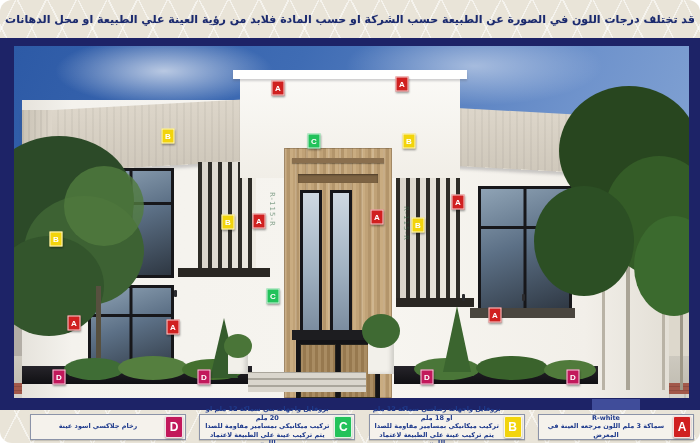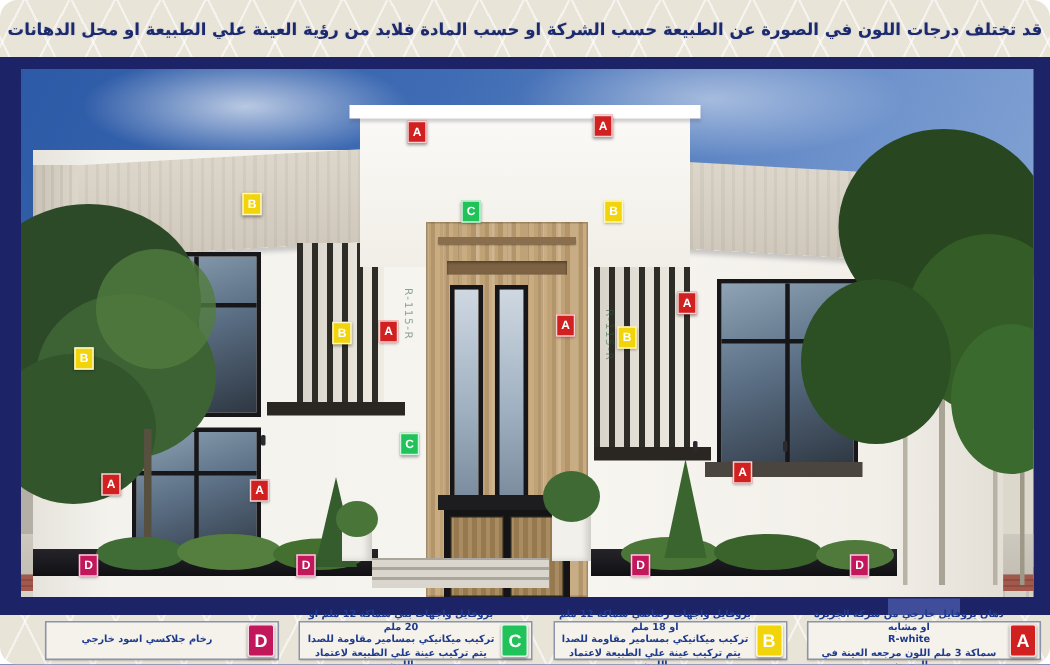--- a/index.html
+++ b/index.html
@@ -244,21 +244,21 @@
       <div class="marker" style="left: 59px; top: 377px; background: rgb(194, 24, 91);">D</div>
       <div class="marker" style="left: 204px; top: 377px; background: rgb(194, 24, 91);">D</div>
       <div class="marker" style="left: 427px; top: 377px; background: rgb(194, 24, 91);">D</div>
       <div class="marker" style="left: 573px; top: 377px; background: rgb(194, 24, 91);">D</div>
     </div>
 
   <div class="bottom-strip">
     <div id="legend-row">
         <div class="lbox">
           <div class="ltext">
-            <div>رخام جلاكسي اسود خارجي</div>
+            <div>رخام جلاكسي اسود عينة</div>
           </div>
           <div class="chip" style="background: rgb(194, 24, 91);">D</div>
         </div>
         <div class="lbox">
           <div class="ltext">
             <div>بروفايل واجهات بني سماكة 12 ملم او 20 ملم</div>
             <div>تركيب ميكانيكي بمسامير مقاومة للصدا</div>
             <div>يتم تركيب عينة علي الطبيعة لاعتماد اللون</div>
           </div>
           <div class="chip" style="background: rgb(34, 194, 90);">C</div>
@@ -266,21 +266,20 @@
         <div class="lbox">
           <div class="ltext">
             <div>بروفايل واجهات رصاصي سماكة 12 ملم او 18 ملم</div>
             <div>تركيب ميكانيكي بمسامير مقاومة للصدا</div>
             <div>يتم تركيب عينة علي الطبيعة لاعتماد اللون</div>
           </div>
           <div class="chip" style="background: rgb(242, 212, 12);">B</div>
         </div>
         <div class="lbox">
           <div class="ltext">
-            <div>دهان بروفايل خارجي من شركة الجزيرة او مشابه</div>
             <div>R-white</div>
             <div>سماكة 3 ملم اللون مرجعه العينة في المعرض</div>
           </div>
           <div class="chip" style="background: rgb(208, 32, 32);">A</div>
         </div>
       </div>
   </div>
 
 </div>
 

